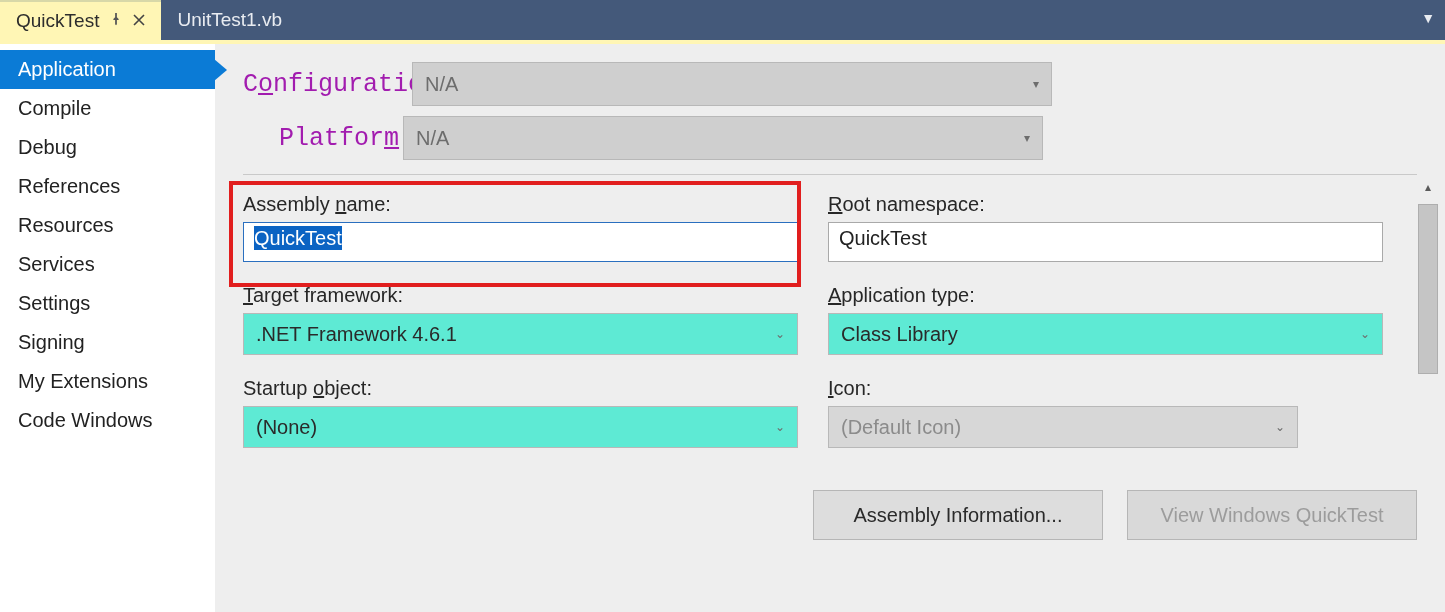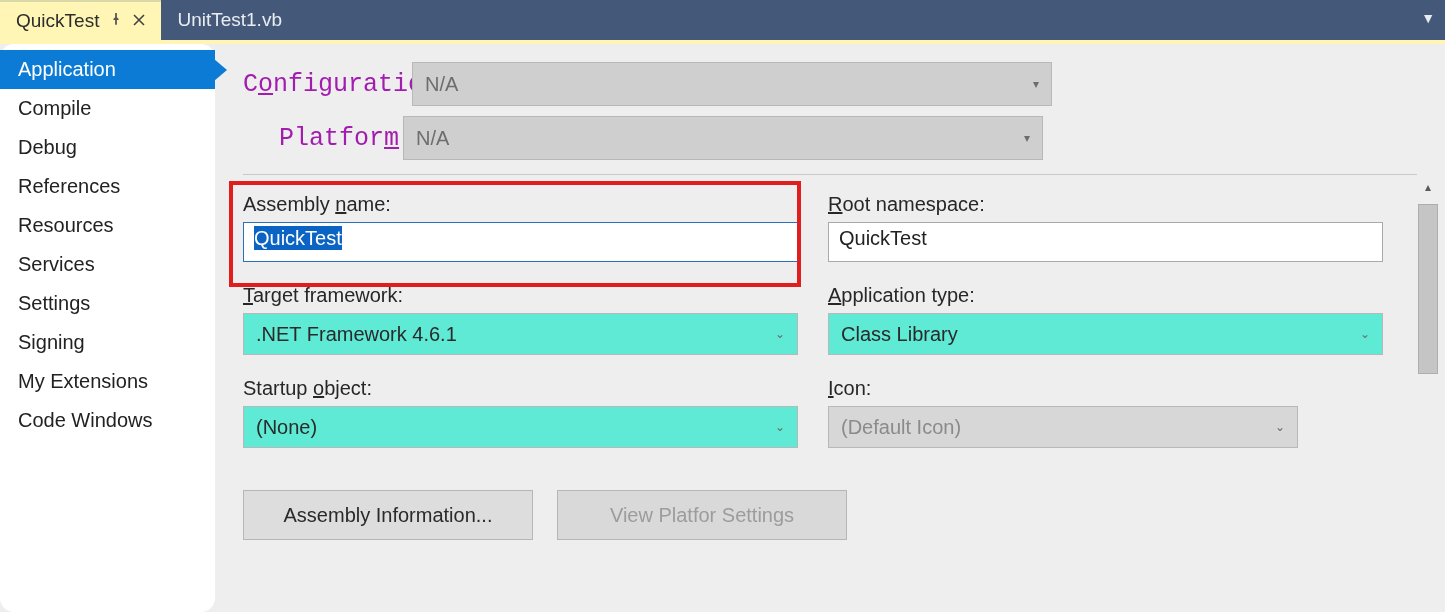--- a/index.html
+++ b/index.html
@@ -56,21 +56,20 @@
   
   .body-area {
     display: flex;
     height: calc(100% - 44px);
     background: #eeeeee;
   }
   .sidebar {
     width: 215px;
     background: #ffffff;
     padding-top: 6px;
-    border-radius: 14px;
   }
   .sidebar-item {
     padding: 8px 18px;
     font-size: 20px;
     color: #222;
     cursor: pointer;
     position: relative;
   }
   .sidebar-item.selected {
     background: #0b7bd6;
@@ -165,21 +164,21 @@
     font-size: 20px;
     color: #2a2a2a;
     position: relative;
   }
   .select.disabled { color: #8b8b8b; background: #d7d7d7; }
   .redbox {
     position: absolute;
     border: 4px solid #e11e1e;
     pointer-events: none;
   }
-  .btnrow { display: flex; gap: 24px; margin-top: 42px; }
+  .btnrow { display: flex; gap: 24px; margin-top: 42px; justify-content: flex-end; }
   .btn {
     height: 50px;
     padding: 0 30px;
     background: #dddddd;
     border: 1px solid #b6b6b6;
     font-size: 20px;
     color: #2a2a2a;
     display: flex;
     align-items: center;
     justify-content: center;
@@ -333,21 +332,21 @@
           <span class="chev">⌄</span>
         </div>
       </div>
     </div>
 
     <div class="btnrow">
       <div class="btn">
         <span>Assembly Information...</span>
       </div>
       <div class="btn disabled">
-        <span>View Platfor Settings</span>
+        <span>View Windows QuickTest</span>
       </div>
     </div>
 
     <div class="scrollbar">
       <div class="scroll-arrow">▴</div>
       <div class="scroll-thumb"></div>
     </div>
 
   </div>
 </div>

